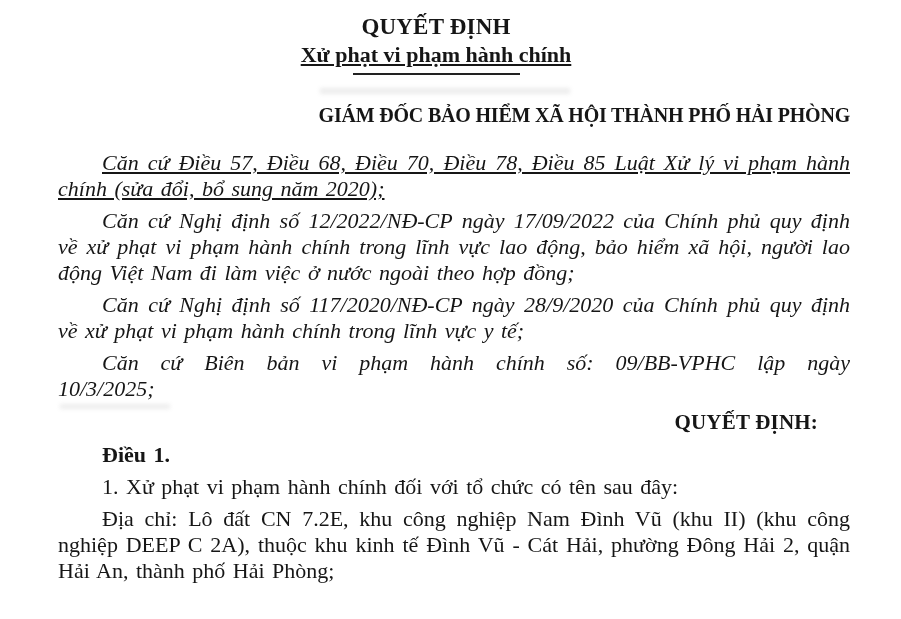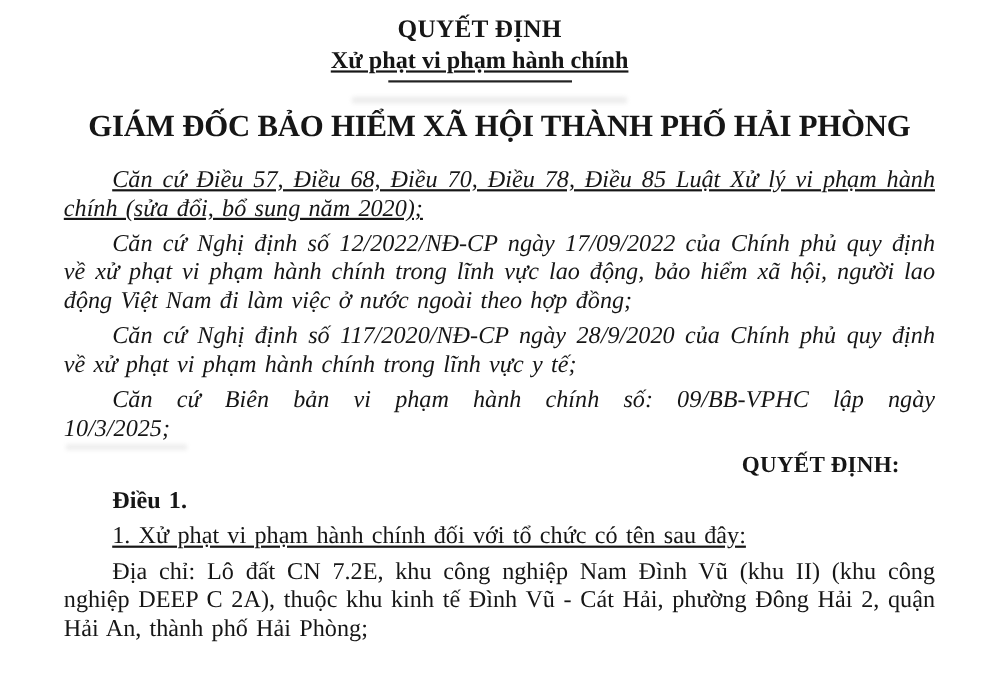--- a/index.html
+++ b/index.html
@@ -38,23 +38,23 @@
     margin: 0;
     text-decoration: underline;
   }
   .title-underline {
     width: 167px;
     height: 2px;
     background: #222222;
     margin: 4px auto 0 auto;
   }
   .issuer {
-    font-size: 28px;
+    font-size: 20px;
     font-weight: bold;
-    text-align: center;
+    text-align: right;
     line-height: 27px;
     margin: 27px 0 0 0;
     letter-spacing: -0.2px;
   }
   
   .body-text p {
     font-size: 22px;
     line-height: 26px;
     margin: 0 0 6px 0;
     text-indent: 44px;
@@ -79,21 +79,20 @@
     line-height: 28px;
     margin: 6px 32px 6px 0;
     letter-spacing: 0.2px;
   }
   .article-label {
     font-weight: bold;
     text-align: right;
   }
   .plain {
     text-align: center;
-    text-decoration: underline;
   }
   .last-para {
     margin-bottom: 0 !important;
   }
   
   .scan-smudge {
     position: absolute;
     background: #9a9a9a;
     opacity: 0.18;
     filter: blur(2px);

